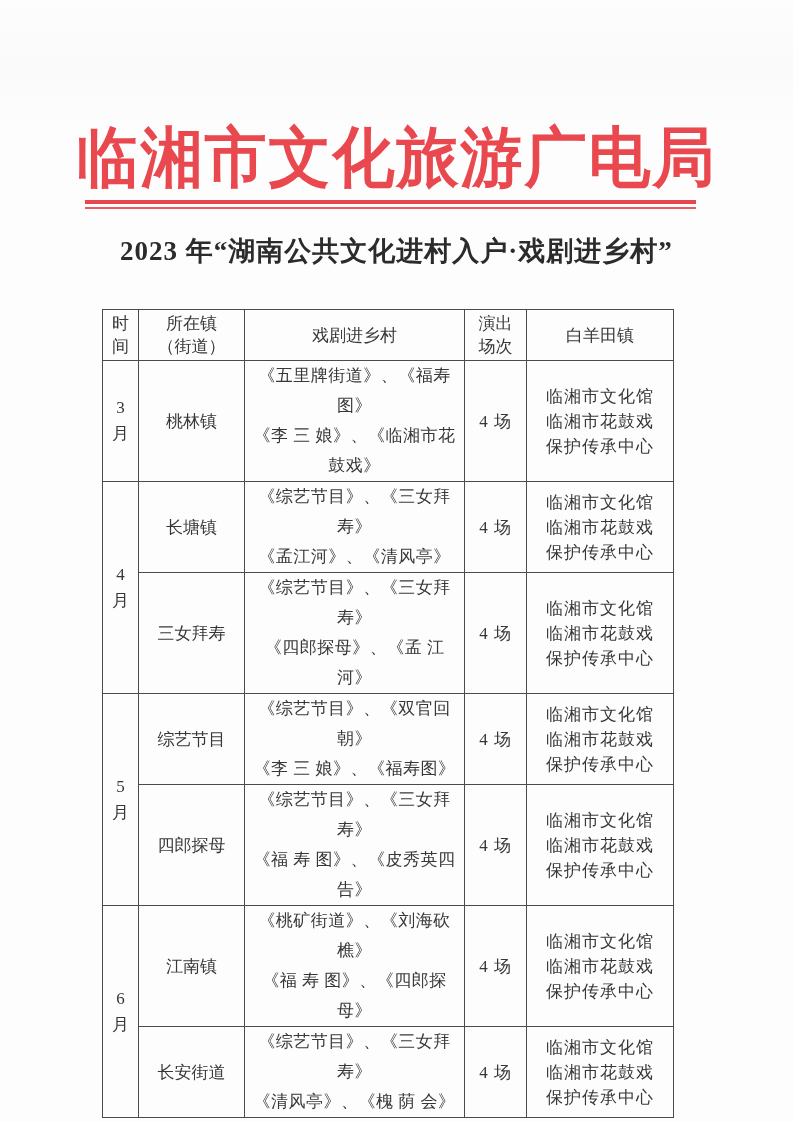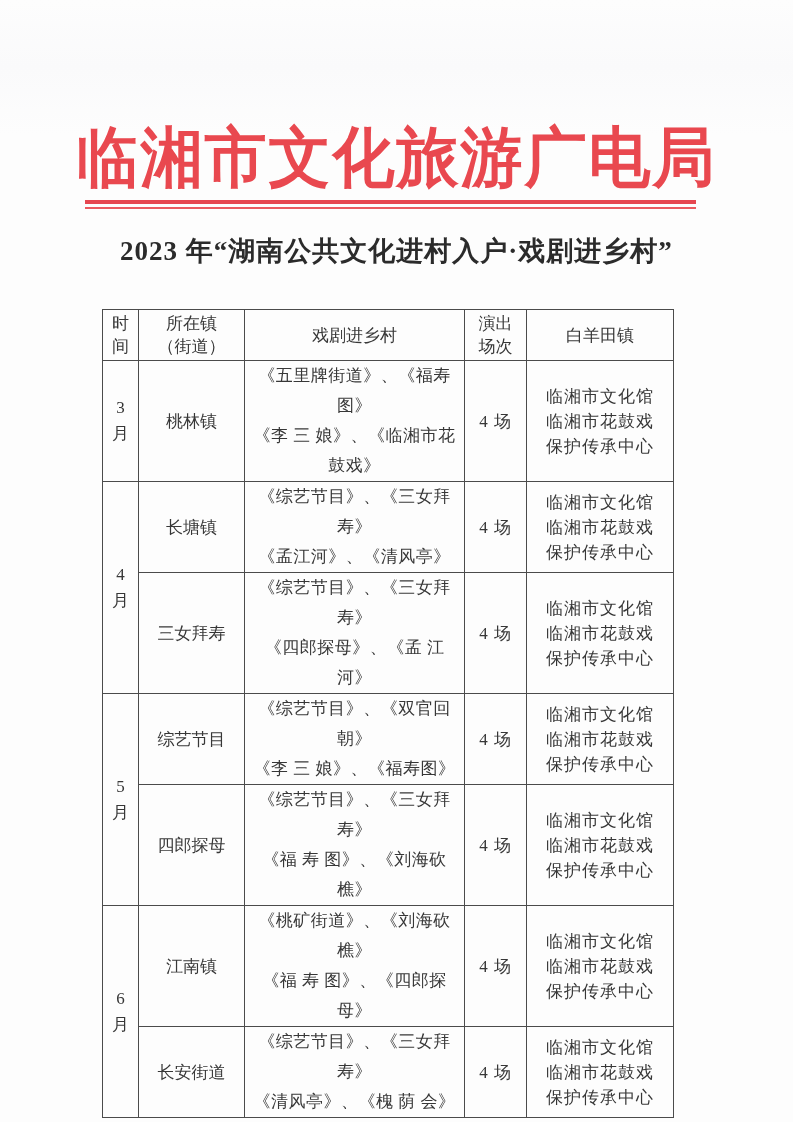--- a/index.html
+++ b/index.html
@@ -182,21 +182,21 @@
       <td class="unit">
         <span>临湘市文化馆</span>
         <span>临湘市花鼓戏</span>
         <span>保护传承中心</span>
       </td>
     </tr>
     <tr class="row">
       <td>四郎探母</td>
       <td class="prog">
         <div>《综艺节目》、《三女拜寿》</div>
-        <div>《福 寿 图》、《刘海砍樵》</div>
+        <div>《福 寿 图》、《皮秀英四告》</div>
       </td>
       <td class="shows">4 场</td>
       <td class="unit">
         <span>临湘市文化馆</span>
         <span>临湘市花鼓戏</span>
         <span>保护传承中心</span>
       </td>
     </tr>
 
     <tr class="row">

